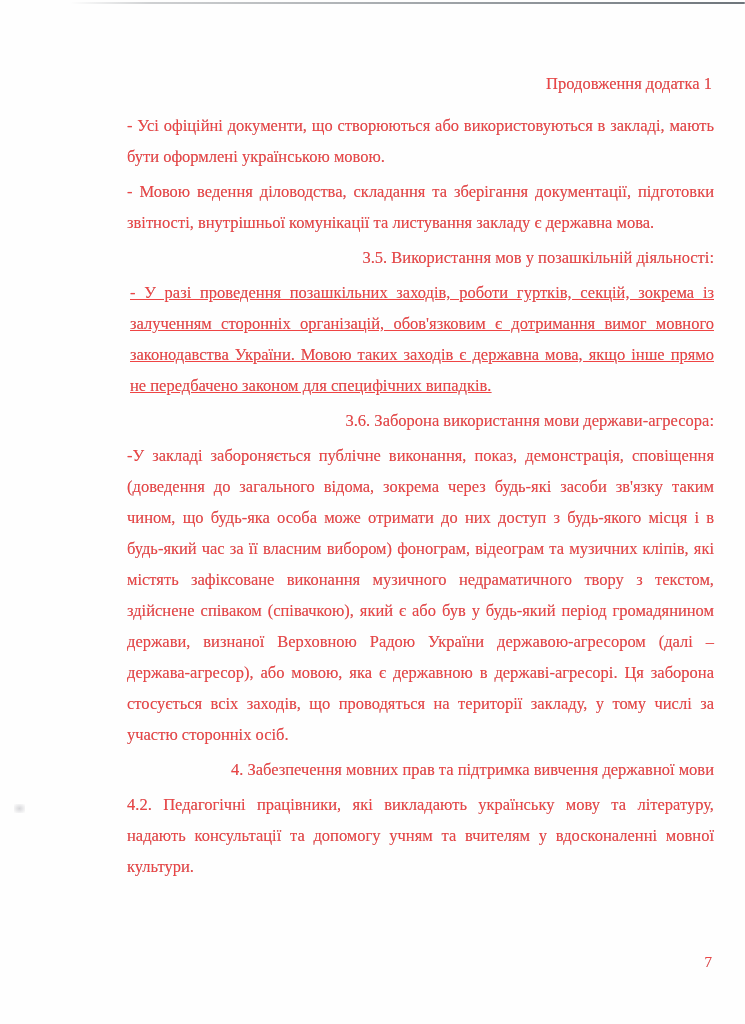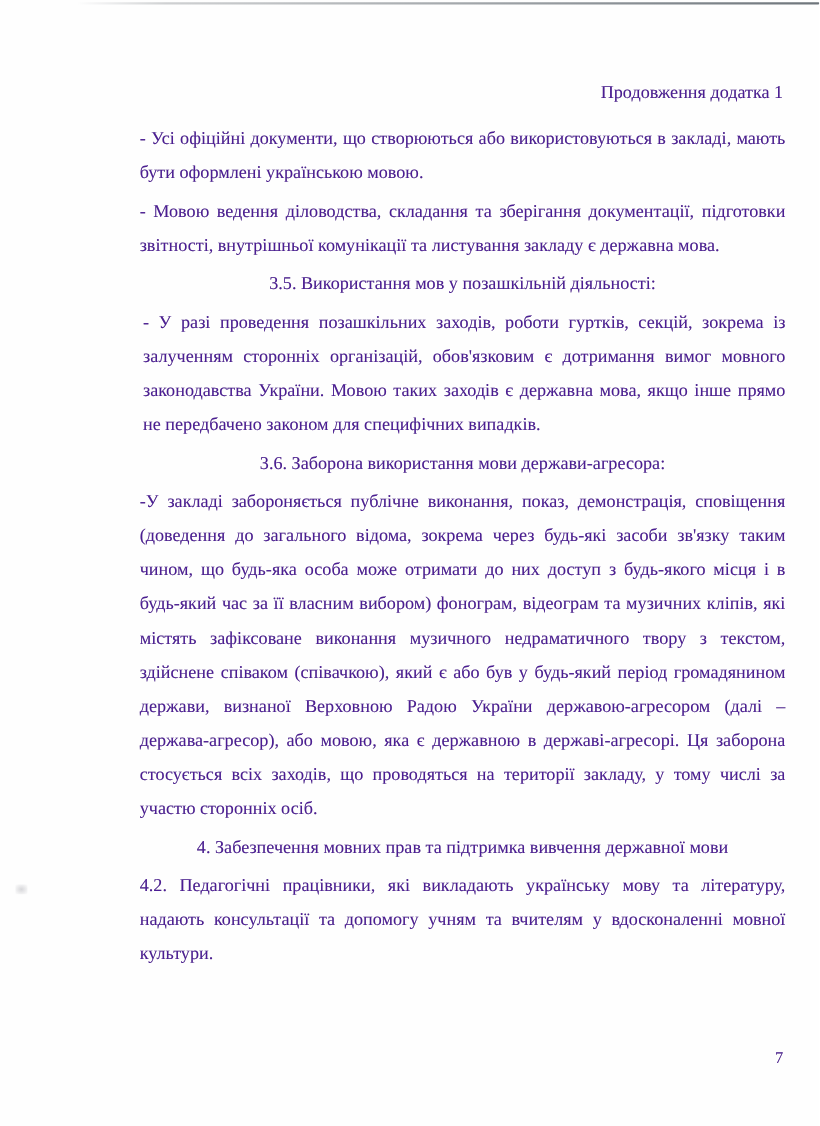--- a/index.html
+++ b/index.html
@@ -7,21 +7,21 @@
     padding: 0;
     background: #ffffff;
   }
   .page {
     position: relative;
     width: 745px;
     height: 1024px;
     background: #fefefe;
     overflow: hidden;
     font-family: "Liberation Serif", "DejaVu Serif", serif;
-    color: #4c1d95;
+    color: #ef4444;
   }
   
   .scan-line {
     position: absolute;
     top: 2px;
     left: 70px;
     right: 0;
     height: 2px;
     background: linear-gradient(to right,
       rgba(160,163,166,0) 0%,
@@ -57,24 +57,25 @@
   }
   .para {
     margin: 0 0 4px 0;
     font-size: 16.5px;
     line-height: 31px;
     text-align: justify;
     text-justify: inter-word;
     text-shadow: 0 0 0.5px rgba(85,85,95,0.45);
   }
   .para.heading {
-    text-align: center;
+    text-align: right;
   }
   .para.indent-sm {
     padding-left: 3px;
+    text-decoration: underline;
   }
   .page-number {
     position: absolute;
     top: 952px;
     right: 33px;
     font-size: 15px;
     line-height: 20px;
     text-shadow: 0 0 0.5px rgba(85,85,95,0.45);
   }
 </style>

